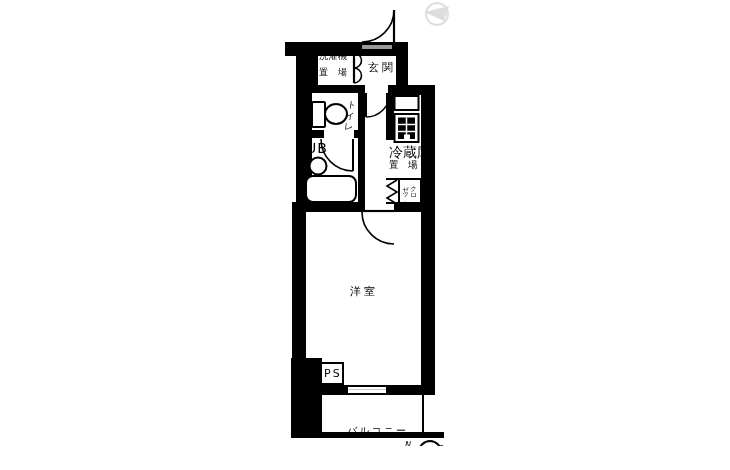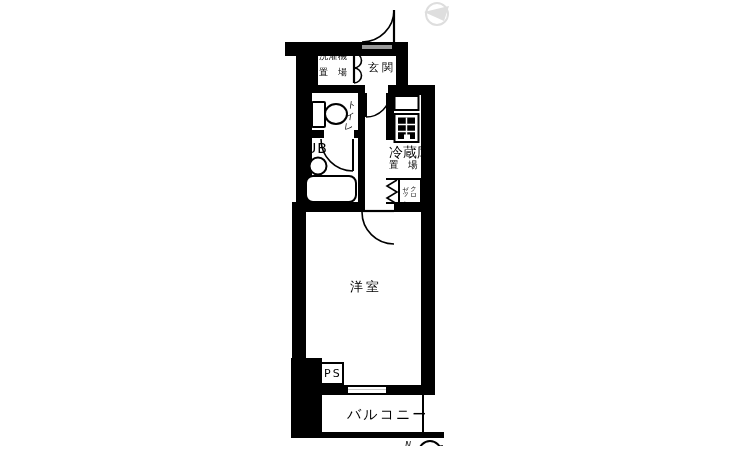--- a/index.html
+++ b/index.html
@@ -123,21 +123,21 @@
   <div class="lbl vert" style="left:345px;top:94px;font-size:9px;letter-spacing:1px;transform:rotate(8deg)">トイレ</div>
 
   <div class="lbl" style="left:306px;top:141px;font-size:14px;letter-spacing:1px">UB</div>
 
   <div class="lbl" style="left:389px;top:145px;font-size:14px">冷蔵庫</div>
   <div class="lbl" style="left:389px;top:160px;font-size:9.5px">置　場</div>
 
   <div class="lbl vert" style="left:410px;top:181px;font-size:6.5px;line-height:1">クロ</div>
   <div class="lbl vert" style="left:402px;top:181px;font-size:6.5px;line-height:1">ゼット</div>
 
-  <div class="lbl" style="left:350px;top:280px;font-size:13px;letter-spacing:3px">洋室</div>
+  <div class="lbl" style="left:350px;top:286px;font-size:11px;letter-spacing:3px">洋室</div>
 
   <div class="lbl" style="left:324px;top:368px;font-size:11px;letter-spacing:2px">PS</div>
 
-  <div class="lbl" style="left:347px;top:407px;font-size:14px;letter-spacing:2px">バルコニー</div>
+  <div class="lbl" style="left:347px;top:425px;font-size:10px;letter-spacing:2px">バルコニー</div>
 
   <div class="lbl" style="left:405px;top:442px;font-size:8px;font-style:italic">N</div>
 
 </div>
 
 </body></html>

